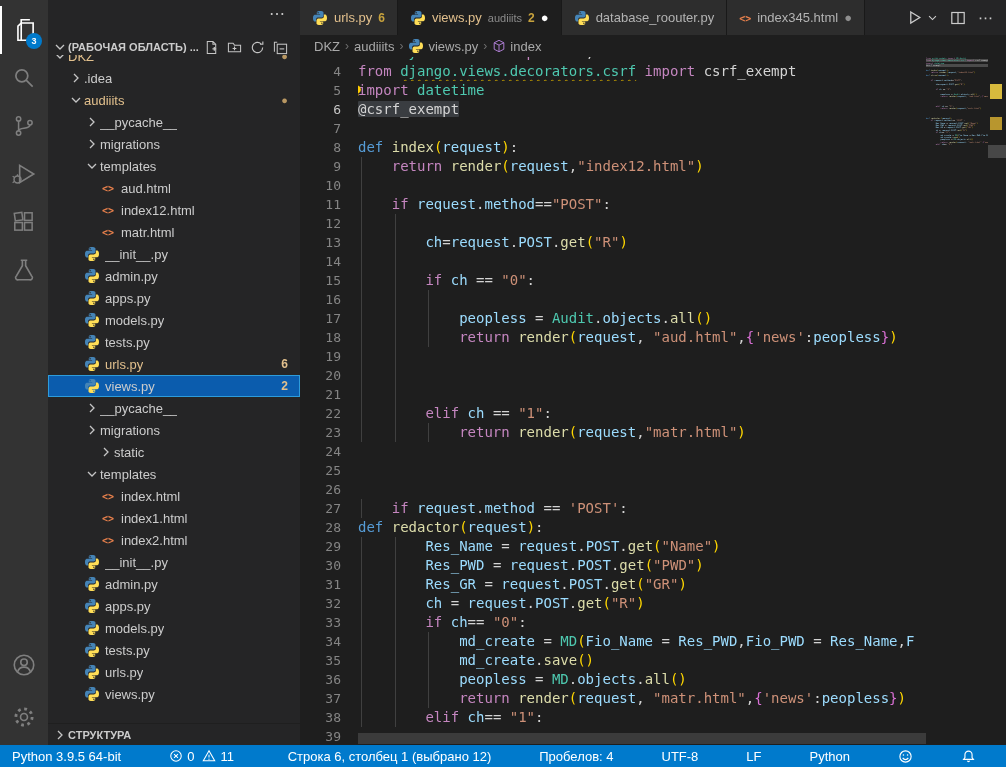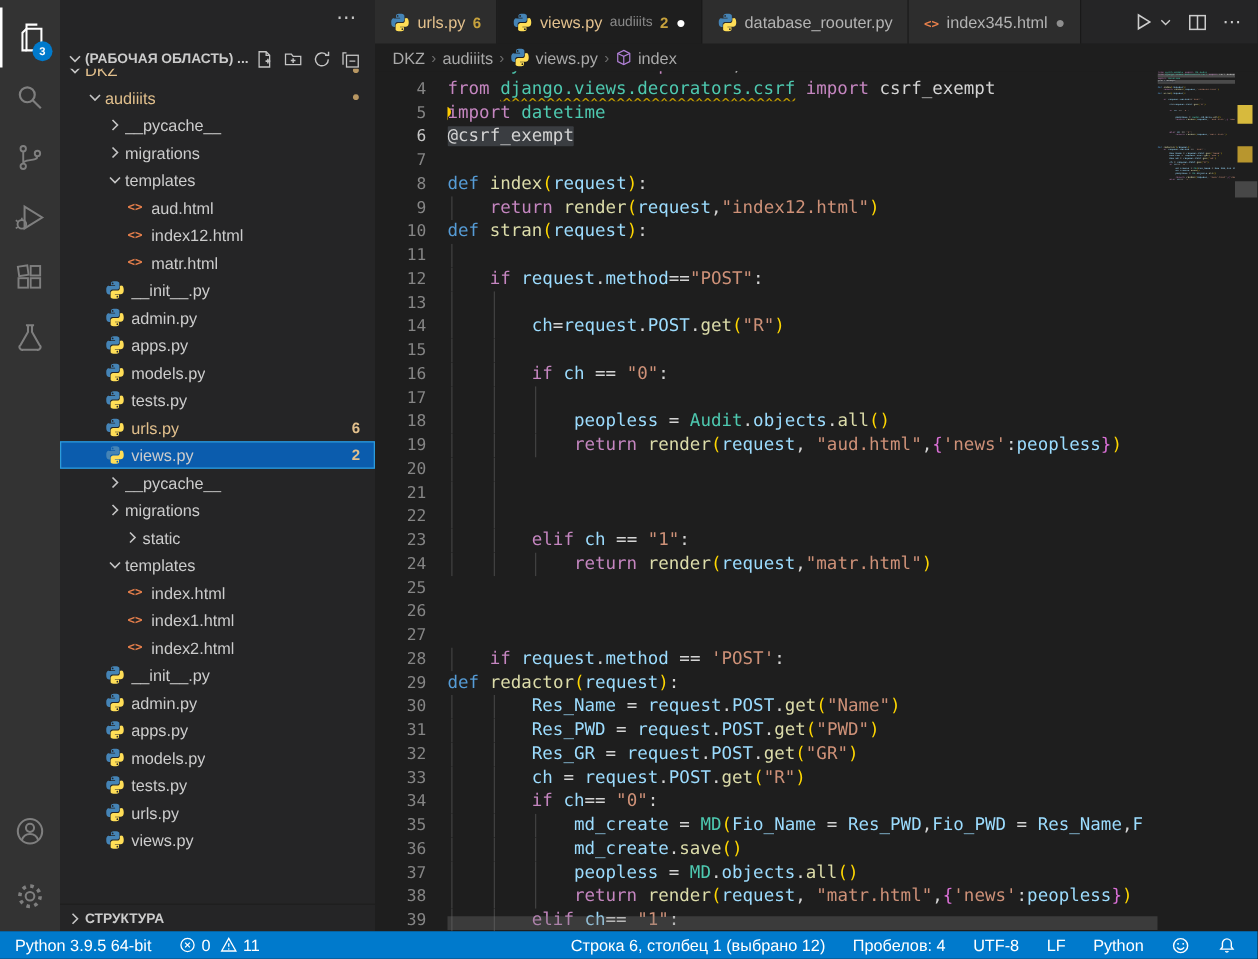--- a/index.html
+++ b/index.html
@@ -73,21 +73,21 @@
   .mrow { position:relative; height:2.4px; line-height:2.4px; white-space:pre; overflow:hidden;
     font-family:"DejaVu Sans Mono", monospace; font-size:2px; }
   .mrow.hl { background:rgba(160,160,160,.35); }
   #ruler { position:absolute; left:688px; top:0; width:18px; bottom:0; }
   .rmark { position:absolute; }
   #hscroll { position:absolute; left:58px; right:80px; bottom:1px; height:11px; background:rgba(121,121,121,.32); }
 
   
   #statusbar { position:absolute; left:0; bottom:0; width:1006px; height:22px; background:var(--statusbar);
     color:#ffffff; font-size:13px; display:flex; align-items:center; }
-  .sb-item { display:flex; align-items:center; gap:4px; padding:0 11px; height:22px;text-align:right; }
+  .sb-item { display:flex; align-items:center; gap:4px; padding:0 24px; height:22px;text-align:right; }
   #sb-right { margin-left:auto; display:flex; align-items:center; padding-right:6px; }
   svg { display:block; }
 </style>
 </head>
 <body>
 
 <div id="app">
 
   <div id="activitybar">
       <div class="ab-item active" style="top: 6px;">
@@ -186,20 +186,28 @@
     <div id="tree">
         <div style="position: relative; top: -10px;">
           <div class="trow gold" style="padding-left: 4px;">
             <span class="twist">
               <svg width="16" height="16" viewBox="0 0 16 16">
                 <path d="M4 6l4 4 4-4" fill="none" stroke="#c5c5c5" stroke-width="1.3"></path>
               </svg>
             </span>
             <span class="tlabel">DKZ</span>
             <span class="tdot">●</span>
+          </div>
+          <div class="trow" style="padding-left: 20px;">
+            <span class="twist">
+              <svg width="16" height="16" viewBox="0 0 16 16">
+                <path d="M6 4l4 4-4 4" fill="none" stroke="#c5c5c5" stroke-width="1.3"></path>
+              </svg>
+            </span>
+            <span class="tlabel">.idea</span>
           </div>
           <div class="trow gold" style="padding-left: 20px;">
             <span class="twist">
               <svg width="16" height="16" viewBox="0 0 16 16">
                 <path d="M4 6l4 4 4-4" fill="none" stroke="#c5c5c5" stroke-width="1.3"></path>
               </svg>
             </span>
             <span class="tlabel">audiiits</span>
             <span class="tdot">●</span>
           </div>
@@ -563,21 +571,20 @@
           <div class="gnum">39</div>
         </div>
       <div id="code">
           <div class="cline"><span class="tok-kw">from</span><span class="tok-pl"> </span><span class="tok-cls">aythh.models</span><span class="tok-pl"> </span><span class="tok-kw">import</span><span class="tok-pl"> </span><span class="tok-cls">MD</span><span class="tok-pl">,</span><span class="tok-cls">Audit</span></div>
           <div class="cline"><span class="tok-kw">from</span><span class="tok-pl"> </span><span class="tok-sqg">django.views.decorators.csrf</span><span class="tok-pl"> </span><span class="tok-kw">import</span><span class="tok-pl"> </span><span class="tok-pl">csrf_exempt</span></div>
           <div class="cline"><span class="tok-kw">import</span><span class="tok-pl"> </span><span class="tok-cls">datetime</span></div>
           <div class="cline"><span class="tok-sel">@csrf_exempt</span></div>
           <div class="cline"></div>
           <div class="cline"><span class="tok-def">def</span><span class="tok-pl"> </span><span class="tok-fn">index</span><span class="tok-br">(</span><span class="tok-var">request</span><span class="tok-br">)</span><span class="tok-pl">:</span></div>
           <div class="cline"><span class="guide" style="left: 3px;"></span><span class="tok-pl">    </span><span class="tok-kw">return</span><span class="tok-pl"> </span><span class="tok-fn">render</span><span class="tok-br">(</span><span class="tok-var">request</span><span class="tok-pl">,</span><span class="tok-str">"index12.html"</span><span class="tok-br">)</span></div>
-          <div class="cline"><span class="tok-def">def</span><span class="tok-pl"> </span><span class="tok-fn">stran</span><span class="tok-br">(</span><span class="tok-var">request</span><span class="tok-br">)</span><span class="tok-pl">:</span></div>
           <div class="cline"><span class="guide" style="left: 3px;"></span></div>
           <div class="cline"><span class="guide" style="left: 3px;"></span><span class="tok-pl">    </span><span class="tok-kw">if</span><span class="tok-pl"> </span><span class="tok-var">request</span><span class="tok-pl">.</span><span class="tok-var">method</span><span class="tok-pl">==</span><span class="tok-str">"POST"</span><span class="tok-pl">:</span></div>
           <div class="cline"><span class="guide" style="left: 3px;"></span><span class="guide" style="left: 36.72px;"></span></div>
           <div class="cline"><span class="guide" style="left: 3px;"></span><span class="guide" style="left: 36.72px;"></span><span class="tok-pl">        </span><span class="tok-var">ch</span><span class="tok-pl">=</span><span class="tok-var">request</span><span class="tok-pl">.</span><span class="tok-var">POST</span><span class="tok-pl">.</span><span class="tok-fn">get</span><span class="tok-br">(</span><span class="tok-str">"R"</span><span class="tok-br">)</span></div>
           <div class="cline"><span class="guide" style="left: 3px;"></span><span class="guide" style="left: 36.72px;"></span></div>
           <div class="cline"><span class="guide" style="left: 3px;"></span><span class="guide" style="left: 36.72px;"></span><span class="tok-pl">        </span><span class="tok-kw">if</span><span class="tok-pl"> </span><span class="tok-var">ch</span><span class="tok-pl"> == </span><span class="tok-str">"0"</span><span class="tok-pl">:</span></div>
           <div class="cline"><span class="guide" style="left: 3px;"></span><span class="guide" style="left: 36.72px;"></span><span class="guide" style="left: 70.44px;"></span></div>
           <div class="cline"><span class="guide" style="left: 3px;"></span><span class="guide" style="left: 36.72px;"></span><span class="guide" style="left: 70.44px;"></span><span class="tok-pl">            </span><span class="tok-var">peopless</span><span class="tok-pl"> = </span><span class="tok-cls">Audit</span><span class="tok-pl">.</span><span class="tok-var">objects</span><span class="tok-pl">.</span><span class="tok-fn">all</span><span class="tok-br">()</span></div>
           <div class="cline"><span class="guide" style="left: 3px;"></span><span class="guide" style="left: 36.72px;"></span><span class="guide" style="left: 70.44px;"></span><span class="tok-pl">            </span><span class="tok-kw">return</span><span class="tok-pl"> </span><span class="tok-fn">render</span><span class="tok-br">(</span><span class="tok-var">request</span><span class="tok-pl">, </span><span class="tok-str">"aud.html"</span><span class="tok-pl">,</span><span class="tok-br2">{</span><span class="tok-str">'news'</span><span class="tok-pl">:</span><span class="tok-var">peopless</span><span class="tok-br2">}</span><span class="tok-br">)</span></div>
           <div class="cline"><span class="guide" style="left: 3px;"></span><span class="guide" style="left: 36.72px;"></span></div>

